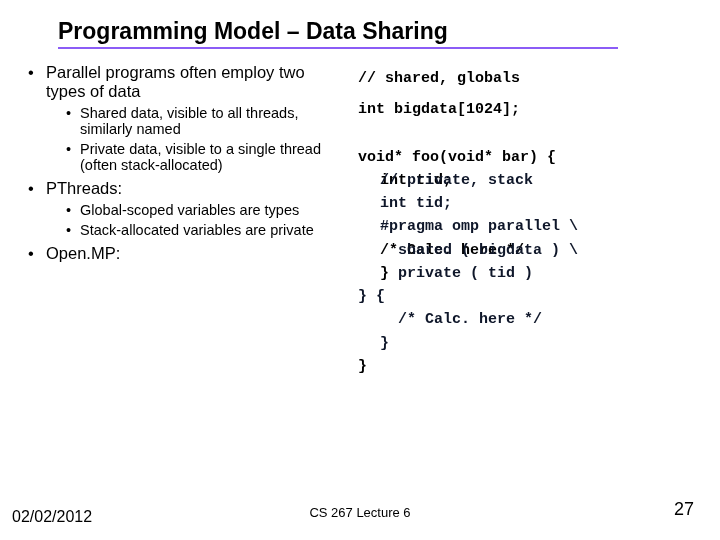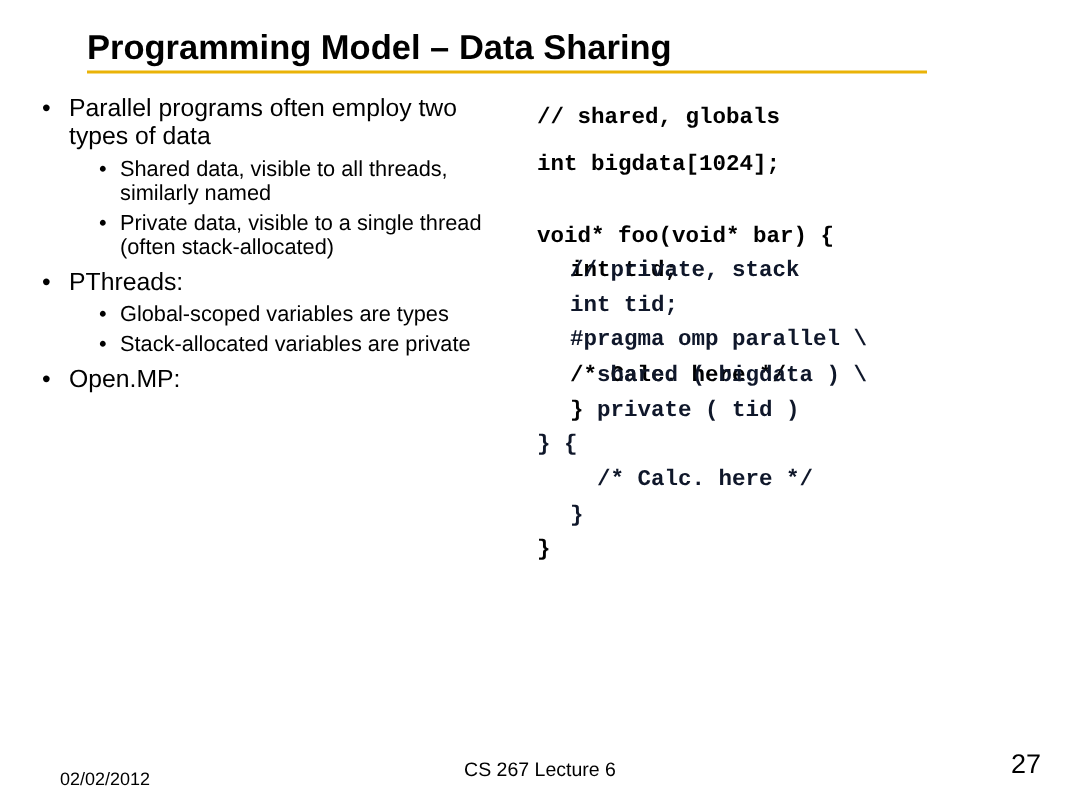--- a/index.html
+++ b/index.html
@@ -16,21 +16,21 @@
   .slide {
     padding: 18px 28px 0 28px;
     box-sizing: border-box;
     width: 100%;
     height: 100%;
     position: relative;
   }
   .title {
     font-size: 23px;
     font-weight: bold;
-    border-bottom: 2px solid #eab308;
+    border-bottom: 2px solid #8b5cf6;
     padding-bottom: 2px;
     margin: 0 0 14px 30px;
     display: inline-block;
     width: 560px;
   }
   .columns {
     display: flex;
     gap: 10px;
   }
   .left {
@@ -81,23 +81,23 @@
   }
   .mono {
     font-family: "Courier New", monospace;
     font-weight: bold;
     font-size: 0.95em;
   }
   .red { color: #0f172a; }
   .black { color: #000; }
   .footer-date {
     position: absolute;
-    left: 40px;
+    left: 12px;
     bottom: 14px;
-    font-size: 12px;
+    font-size: 16px;
   }
   .footer-center {
     position: absolute;
     left: 50%;
     transform: translateX(-50%);
     bottom: 20px;
     font-size: 13px;
   }
   .footer-num {
     position: absolute;

